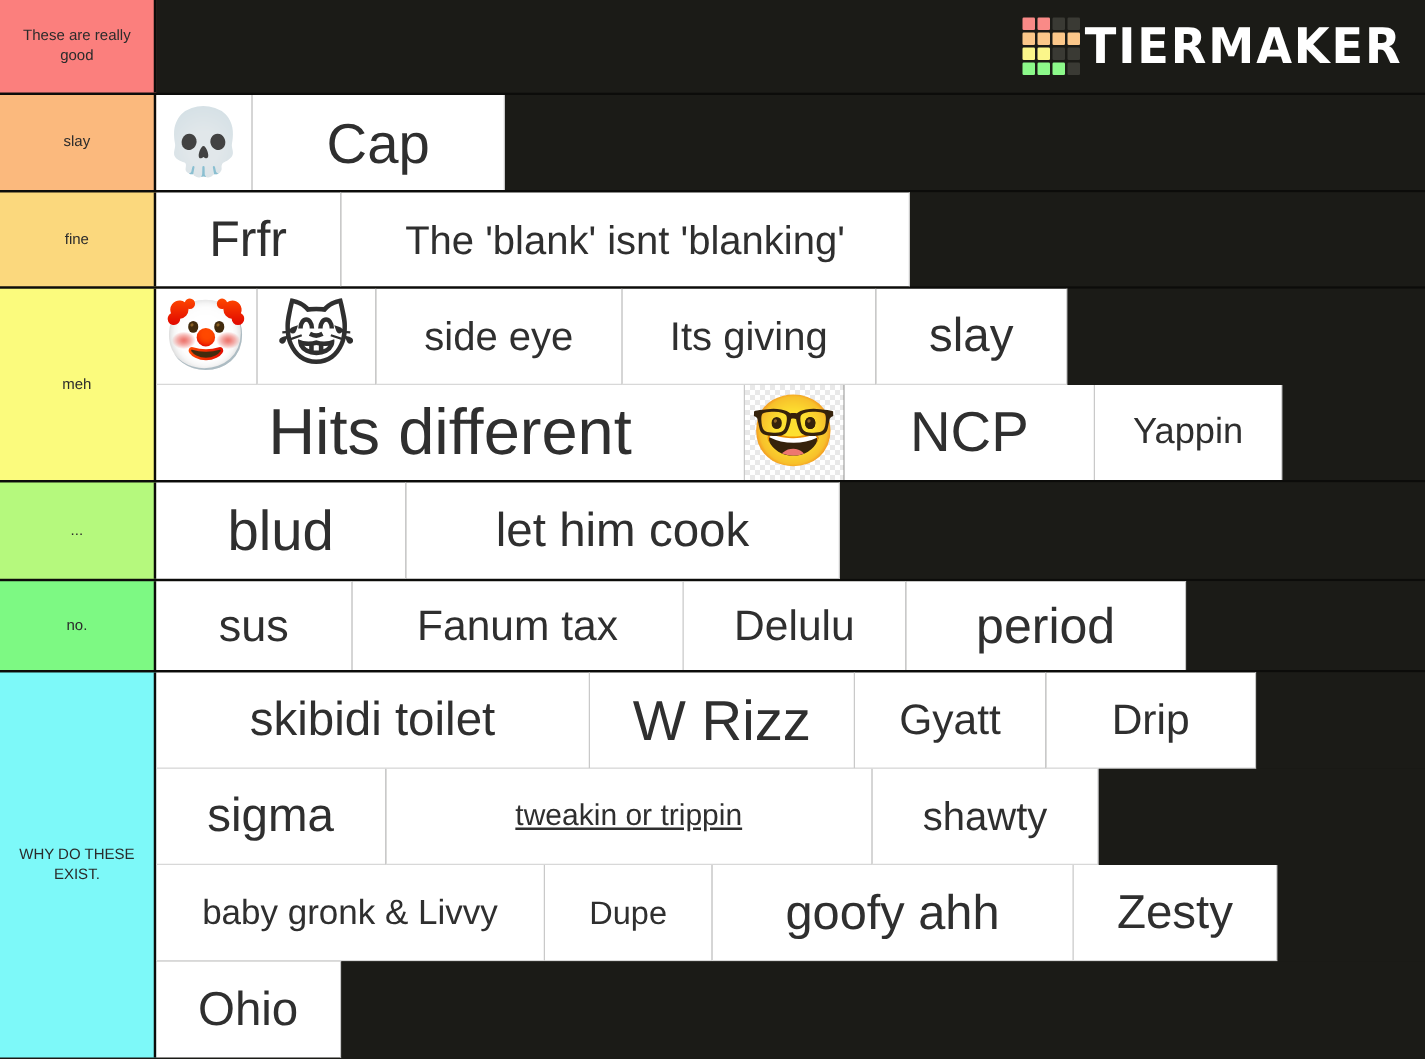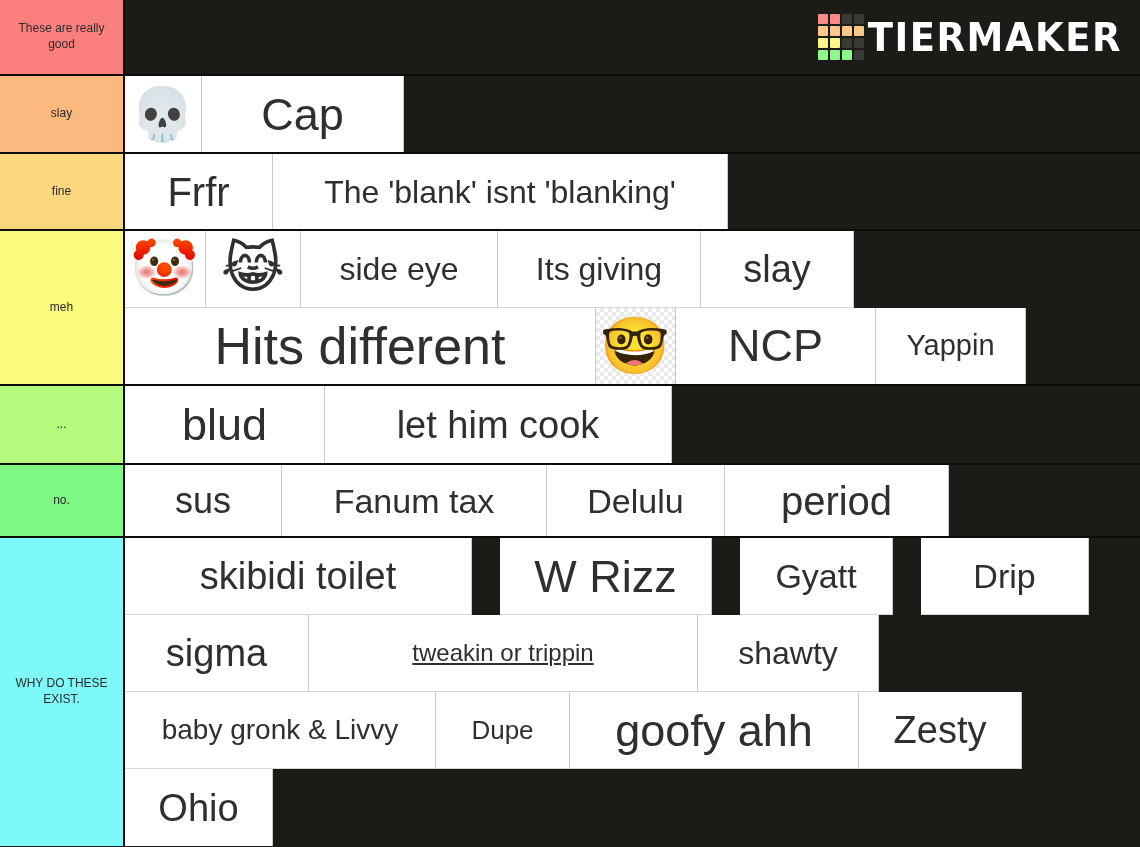--- a/index.html
+++ b/index.html
@@ -203,37 +203,37 @@
             <div class="tier-item no-bb" style="width: 265px; min-width: 265px; font-size: 34px;">Fanum tax</div>
             <div class="tier-item no-bb" style="width: 178px; min-width: 178px; font-size: 34px;">Delulu</div>
             <div class="tier-item no-bb" style="width: 224px; min-width: 224px; font-size: 40px;">period</div>
             <div class="spacer"></div>
           </div>
         </div>
       </div>
       <div class="tier-row" style="height: 308px;">
         <div class="tier-label" style="background: rgb(125, 249, 249);">WHY DO THESE EXIST.</div>
         <div class="tier-items">
-          <div class="item-line" style="height: 77px; gap: 28px;">
+          <div class="item-line" style="height: 77px;">
             <div class="tier-item" style="width: 347px; min-width: 347px; font-size: 38px;">skibidi toilet</div>
             <div class="tier-item" style="width: 212px; min-width: 212px; font-size: 45px;">W Rizz</div>
             <div class="tier-item" style="width: 153px; min-width: 153px; font-size: 34px;">Gyatt</div>
             <div class="tier-item" style="width: 168px; min-width: 168px; font-size: 34px;">Drip</div>
             <div class="spacer"></div>
           </div>
           <div class="item-line" style="height: 77px;">
             <div class="tier-item" style="width: 184px; min-width: 184px; font-size: 38px;">sigma</div>
             <div class="tier-item" style="width: 389px; min-width: 389px; font-size: 24px; text-decoration: underline;">tweakin or trippin</div>
             <div class="tier-item" style="width: 181px; min-width: 181px; font-size: 32px;">shawty</div>
             <div class="spacer"></div>
           </div>
           <div class="item-line" style="height: 77px;">
             <div class="tier-item" style="width: 311px; min-width: 311px; font-size: 28px;">baby gronk &amp; Livvy</div>
             <div class="tier-item" style="width: 134px; min-width: 134px; font-size: 26px;">Dupe</div>
-            <div class="tier-item" style="width: 289px; min-width: 289px; font-size: 45px;">goofy ahh</div>
+            <div class="tier-item" style="width: 289px; min-width: 289px; font-size: 39px;">goofy ahh</div>
             <div class="tier-item" style="width: 163px; min-width: 163px; font-size: 38px;">Zesty</div>
             <div class="spacer"></div>
           </div>
           <div class="item-line" style="height: 77px;">
             <div class="tier-item no-bb" style="width: 148px; min-width: 148px; font-size: 38px;">Ohio</div>
             <div class="spacer"></div>
           </div>
         </div>
       </div>
     </div>

